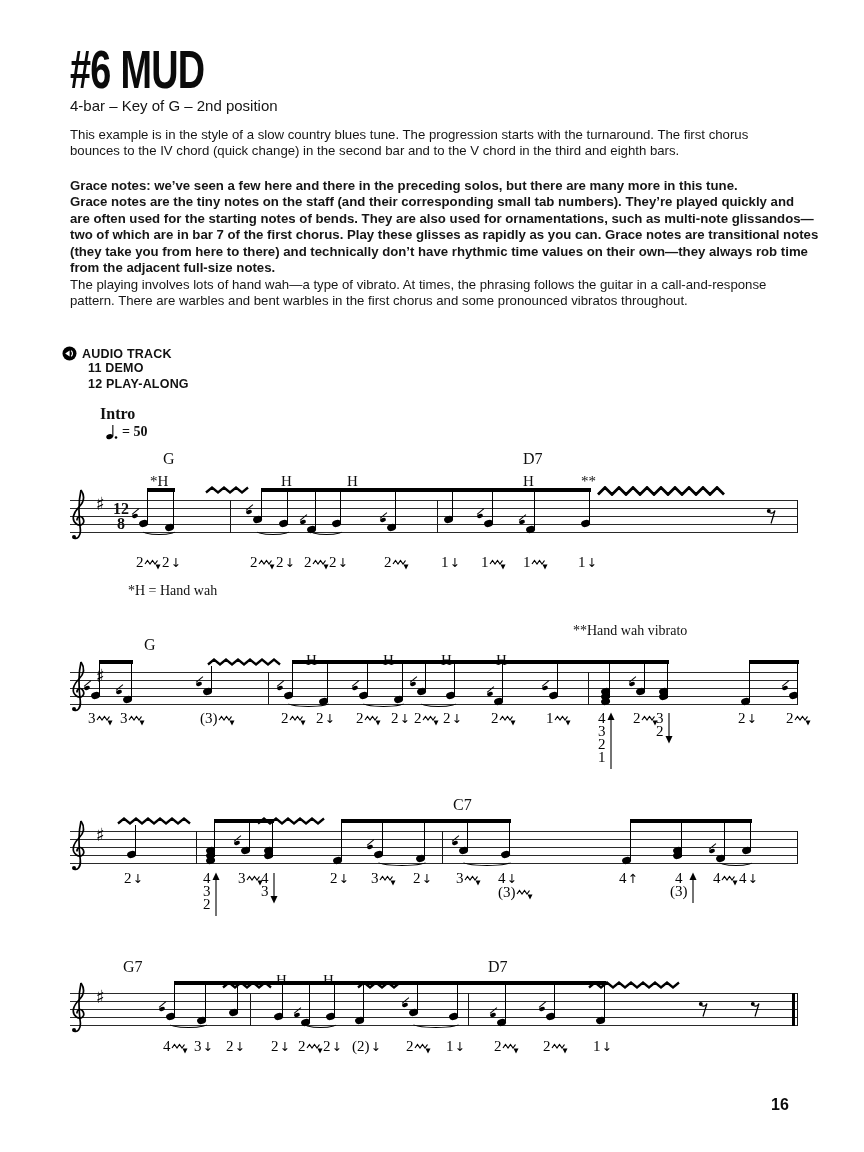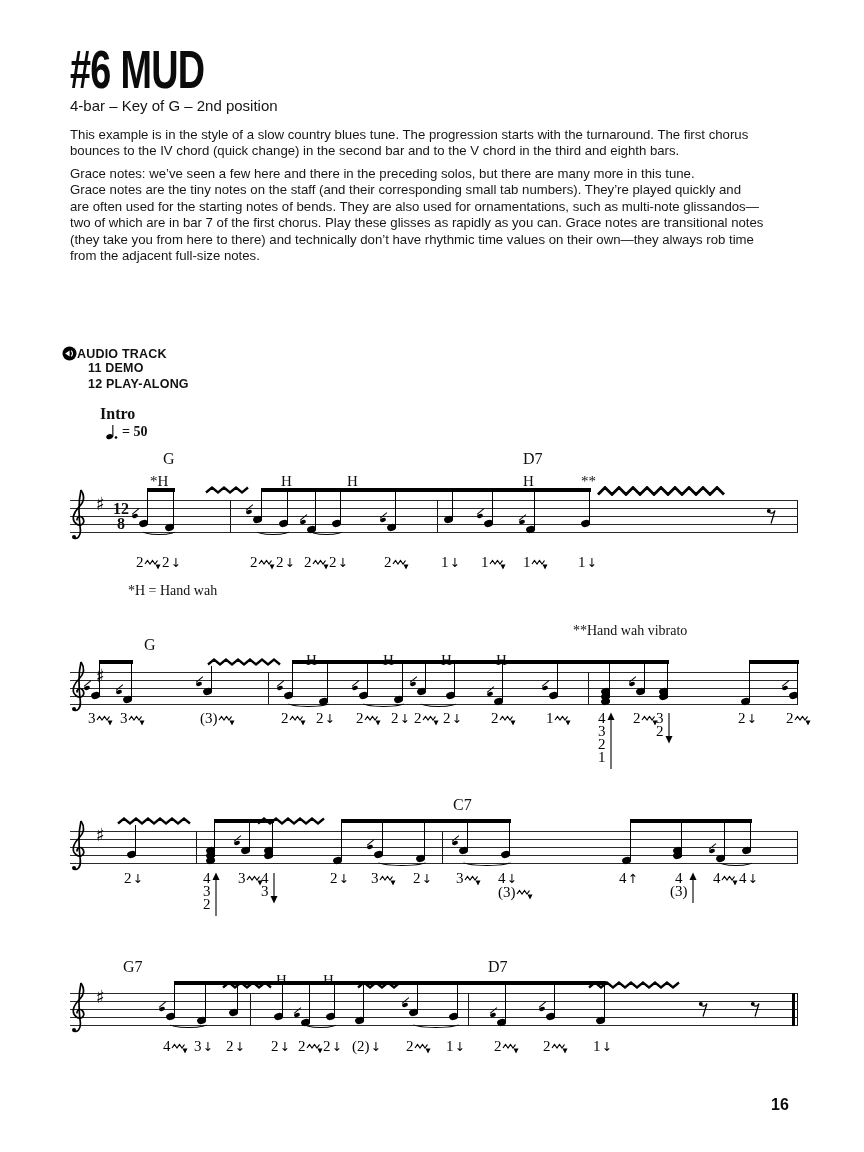--- a/index.html
+++ b/index.html
@@ -38,30 +38,32 @@
 
 <div class="page">
 
   <h1 class="abs title" style="left:70px;top:38px;margin:0;">#6 MUD</h1>
 
   <div class="abs subtitle" style="left:70px;top:97px;">4-bar – Key of G – 2nd position</div>
 
   <div class="abs para" style="left:70px;top:127px;">This example is in the style of a slow country blues tune. The progression starts with the turnaround. The first chorus
 bounces to the IV chord (quick change) in the second bar and to the V chord in the third and eighth bars.</div>
 
-  <div class="abs para" style="left:70px;top:166px;">Grace notes: we’ve seen a few here and there in the preceding solos, but there are many more in this tune.
+  <div class="abs para" style="left:70px;top:178px;font-weight:bold;">Grace notes: we’ve seen a few here and there in the preceding solos, but there are many more in this tune.
 Grace notes are the tiny notes on the staff (and their corresponding small tab numbers). They’re played quickly and
 are often used for the starting notes of bends. They are also used for ornamentations, such as multi-note glissandos—
 two of which are in bar 7 of the first chorus. Play these glisses as rapidly as you can. Grace notes are transitional notes
 (they take you from here to there) and technically don’t have rhythmic time values on their own—they always rob time
 from the adjacent full-size notes.</div>
 
+  <div class="abs para" style="left:70px;top:277px;">The playing involves lots of hand wah—a type of vibrato. At times, the phrasing follows the guitar in a call-and-response
+pattern. There are warbles and bent warbles in the first chorus and some pronounced vibratos throughout.</div>
 
   <div class="abs" style="left:62px;top:346px;">
-    <div style="display:flex;align-items:center;">
+    <div style="display:flex;align-items:center;gap:5px;">
       <span style="display:inline-block;width:15px;height:15px;">
         <svg width="15" height="15" viewBox="0 0 15 15">
           <circle cx="7.5" cy="7.5" r="7" fill="#000"></circle>
           <polygon points="3.2,7.5 7.6,4.4 7.6,10.6" fill="#fff"></polygon>
           <path d="M9.2 4.6 A4 4 0 0 1 9.2 10.4" stroke="#fff" stroke-width="1.2" fill="none"></path>
         </svg>
       </span>
       <span class="audio-label">AUDIO TRACK</span>
     </div>
     <div class="audio-track">11 DEMO</div>

